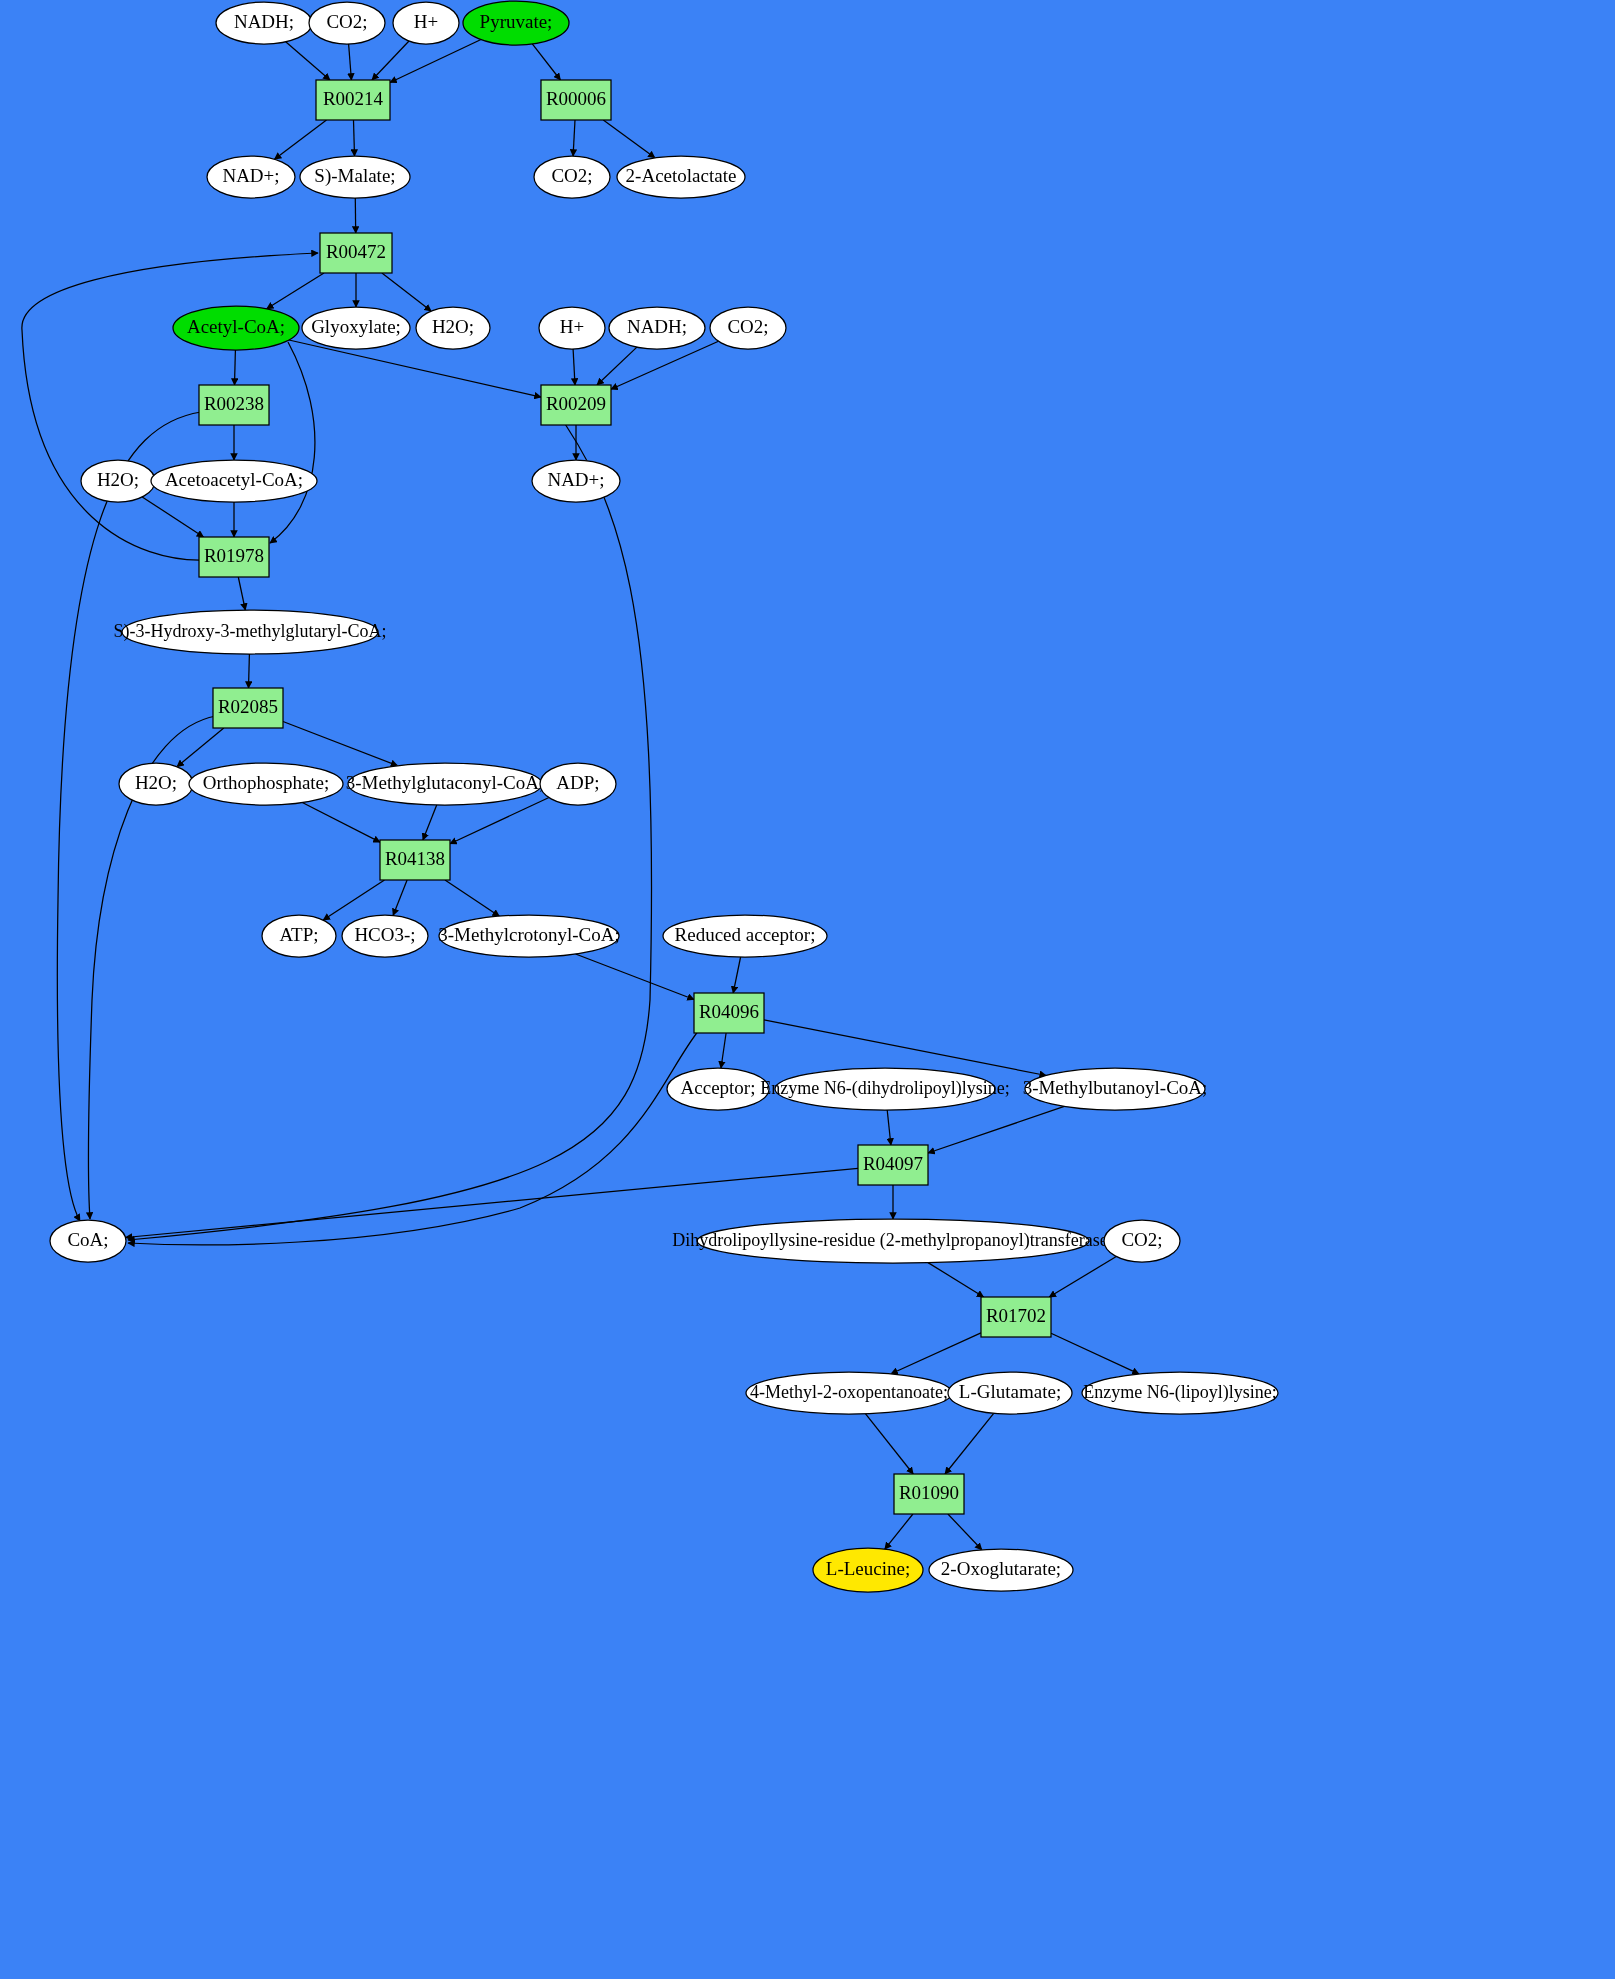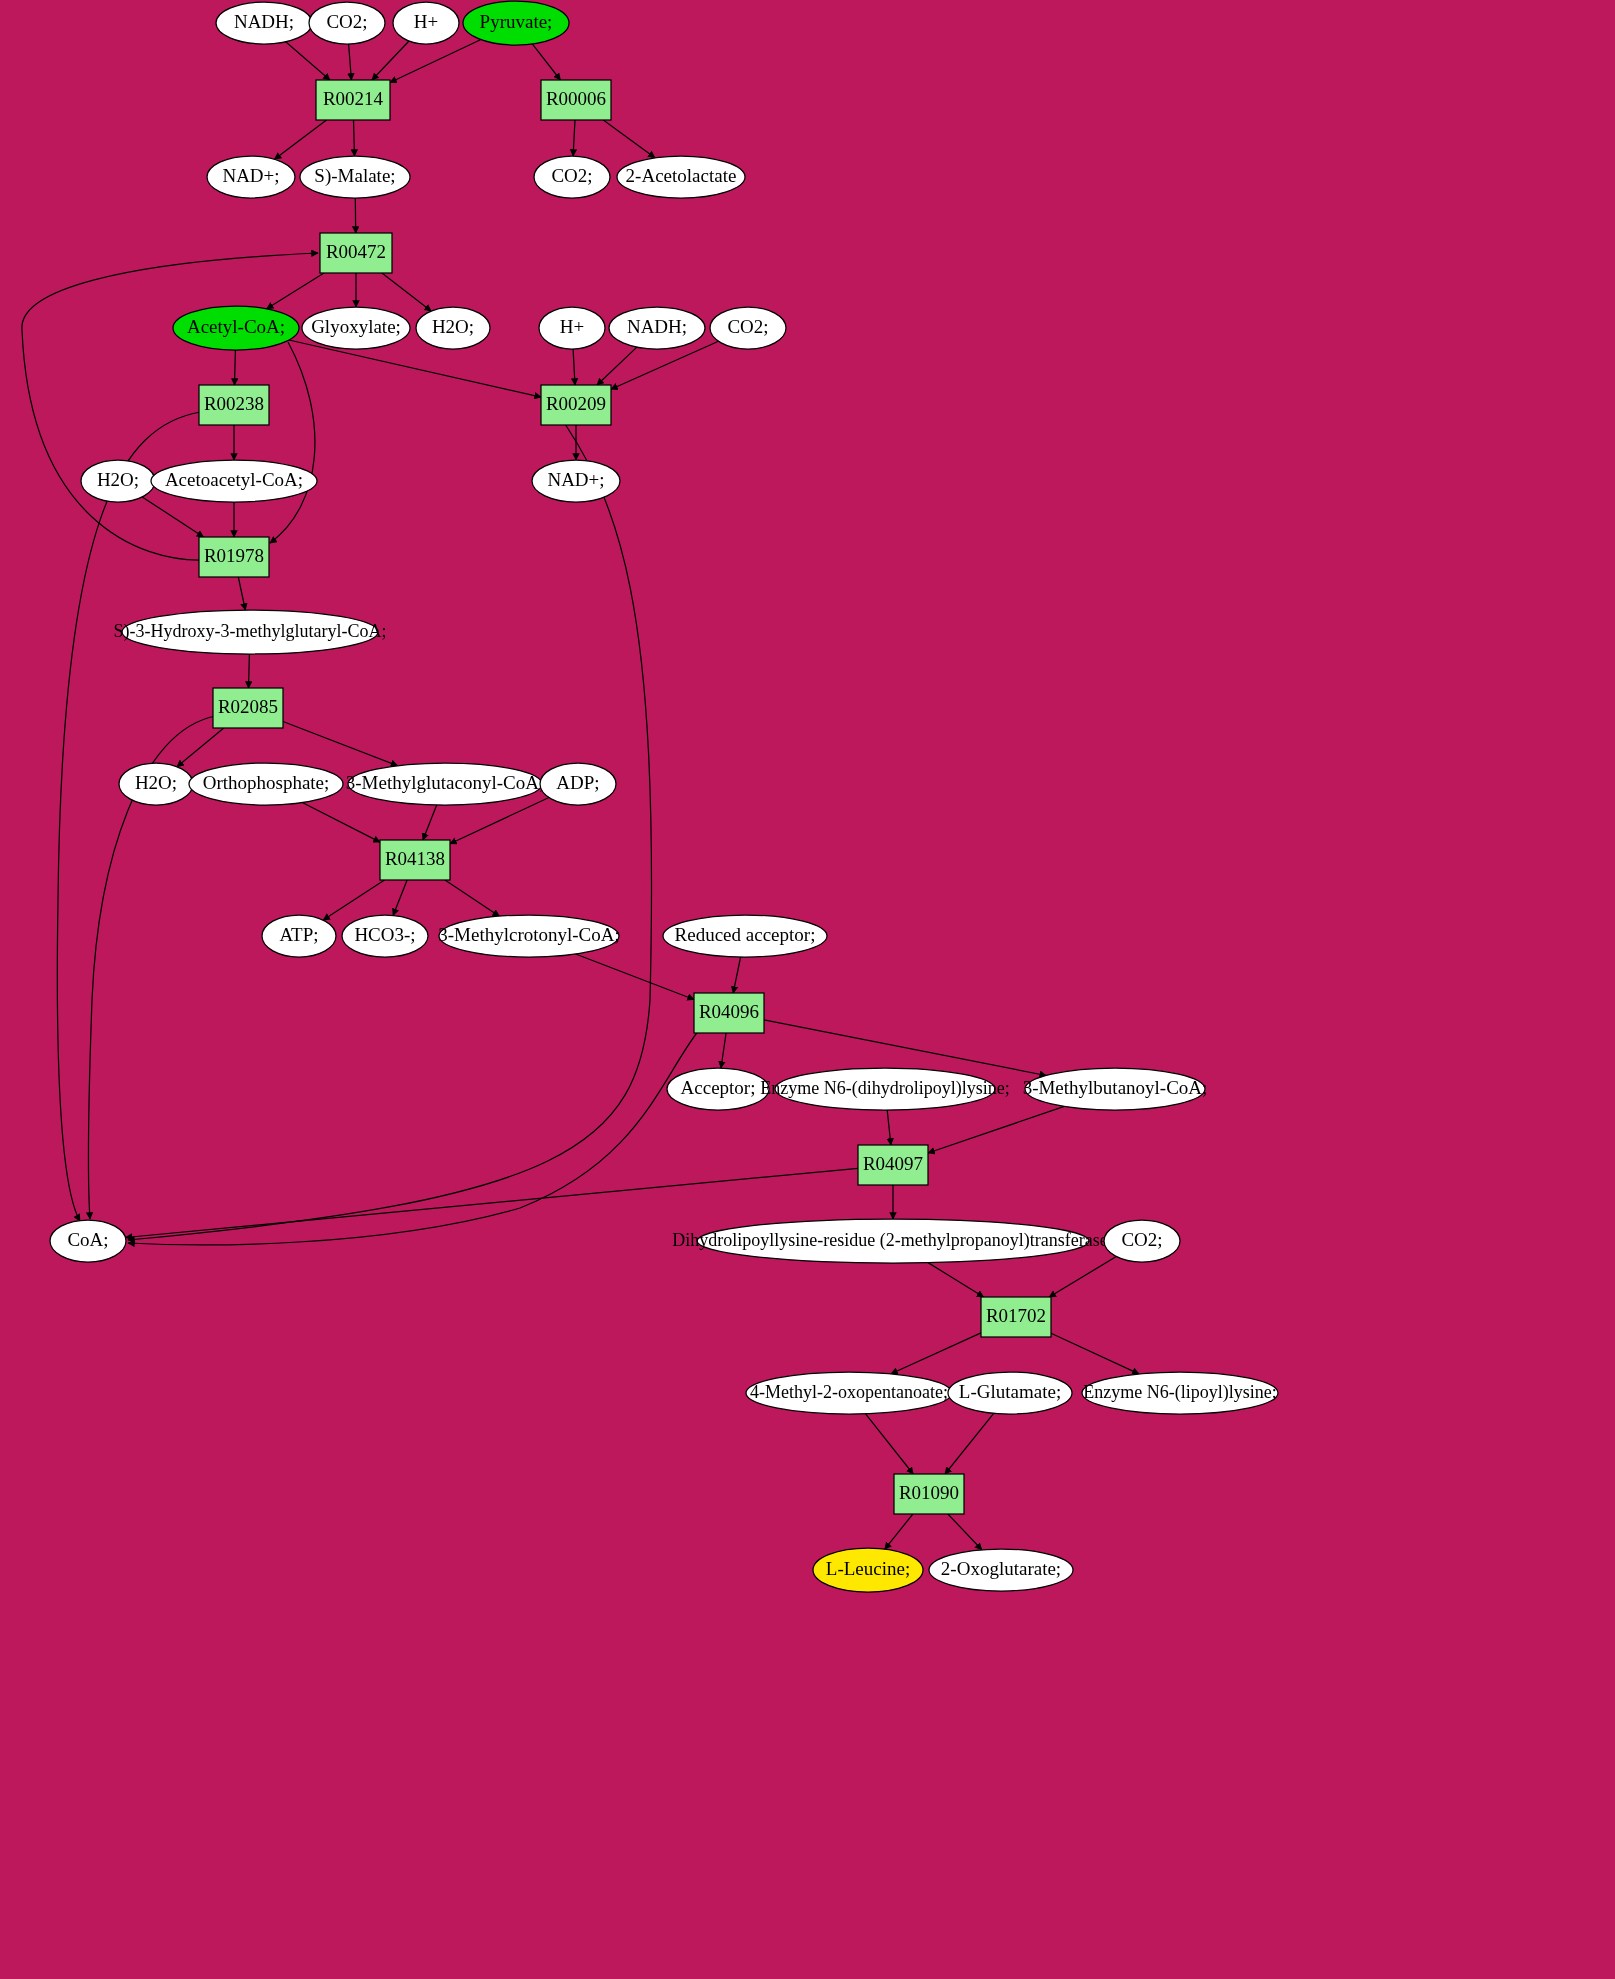--- a/index.html
+++ b/index.html
@@ -8,21 +8,21 @@
     padding: 0;
     background: #ffffff;
   }
   body {
     font-family: "Liberation Serif", "DejaVu Serif", serif;
   }
   #canvas-wrap {
     position: relative;
     width: 1615px;
     height: 1979px;
-    background: #be185d;
+    background: #3b82f6;
     overflow: hidden;
   }
   svg#graph {
     position: absolute;
     top: 0;
     left: 0;
     width: 1615px;
     height: 1979px;
   }
   .edge-path {

